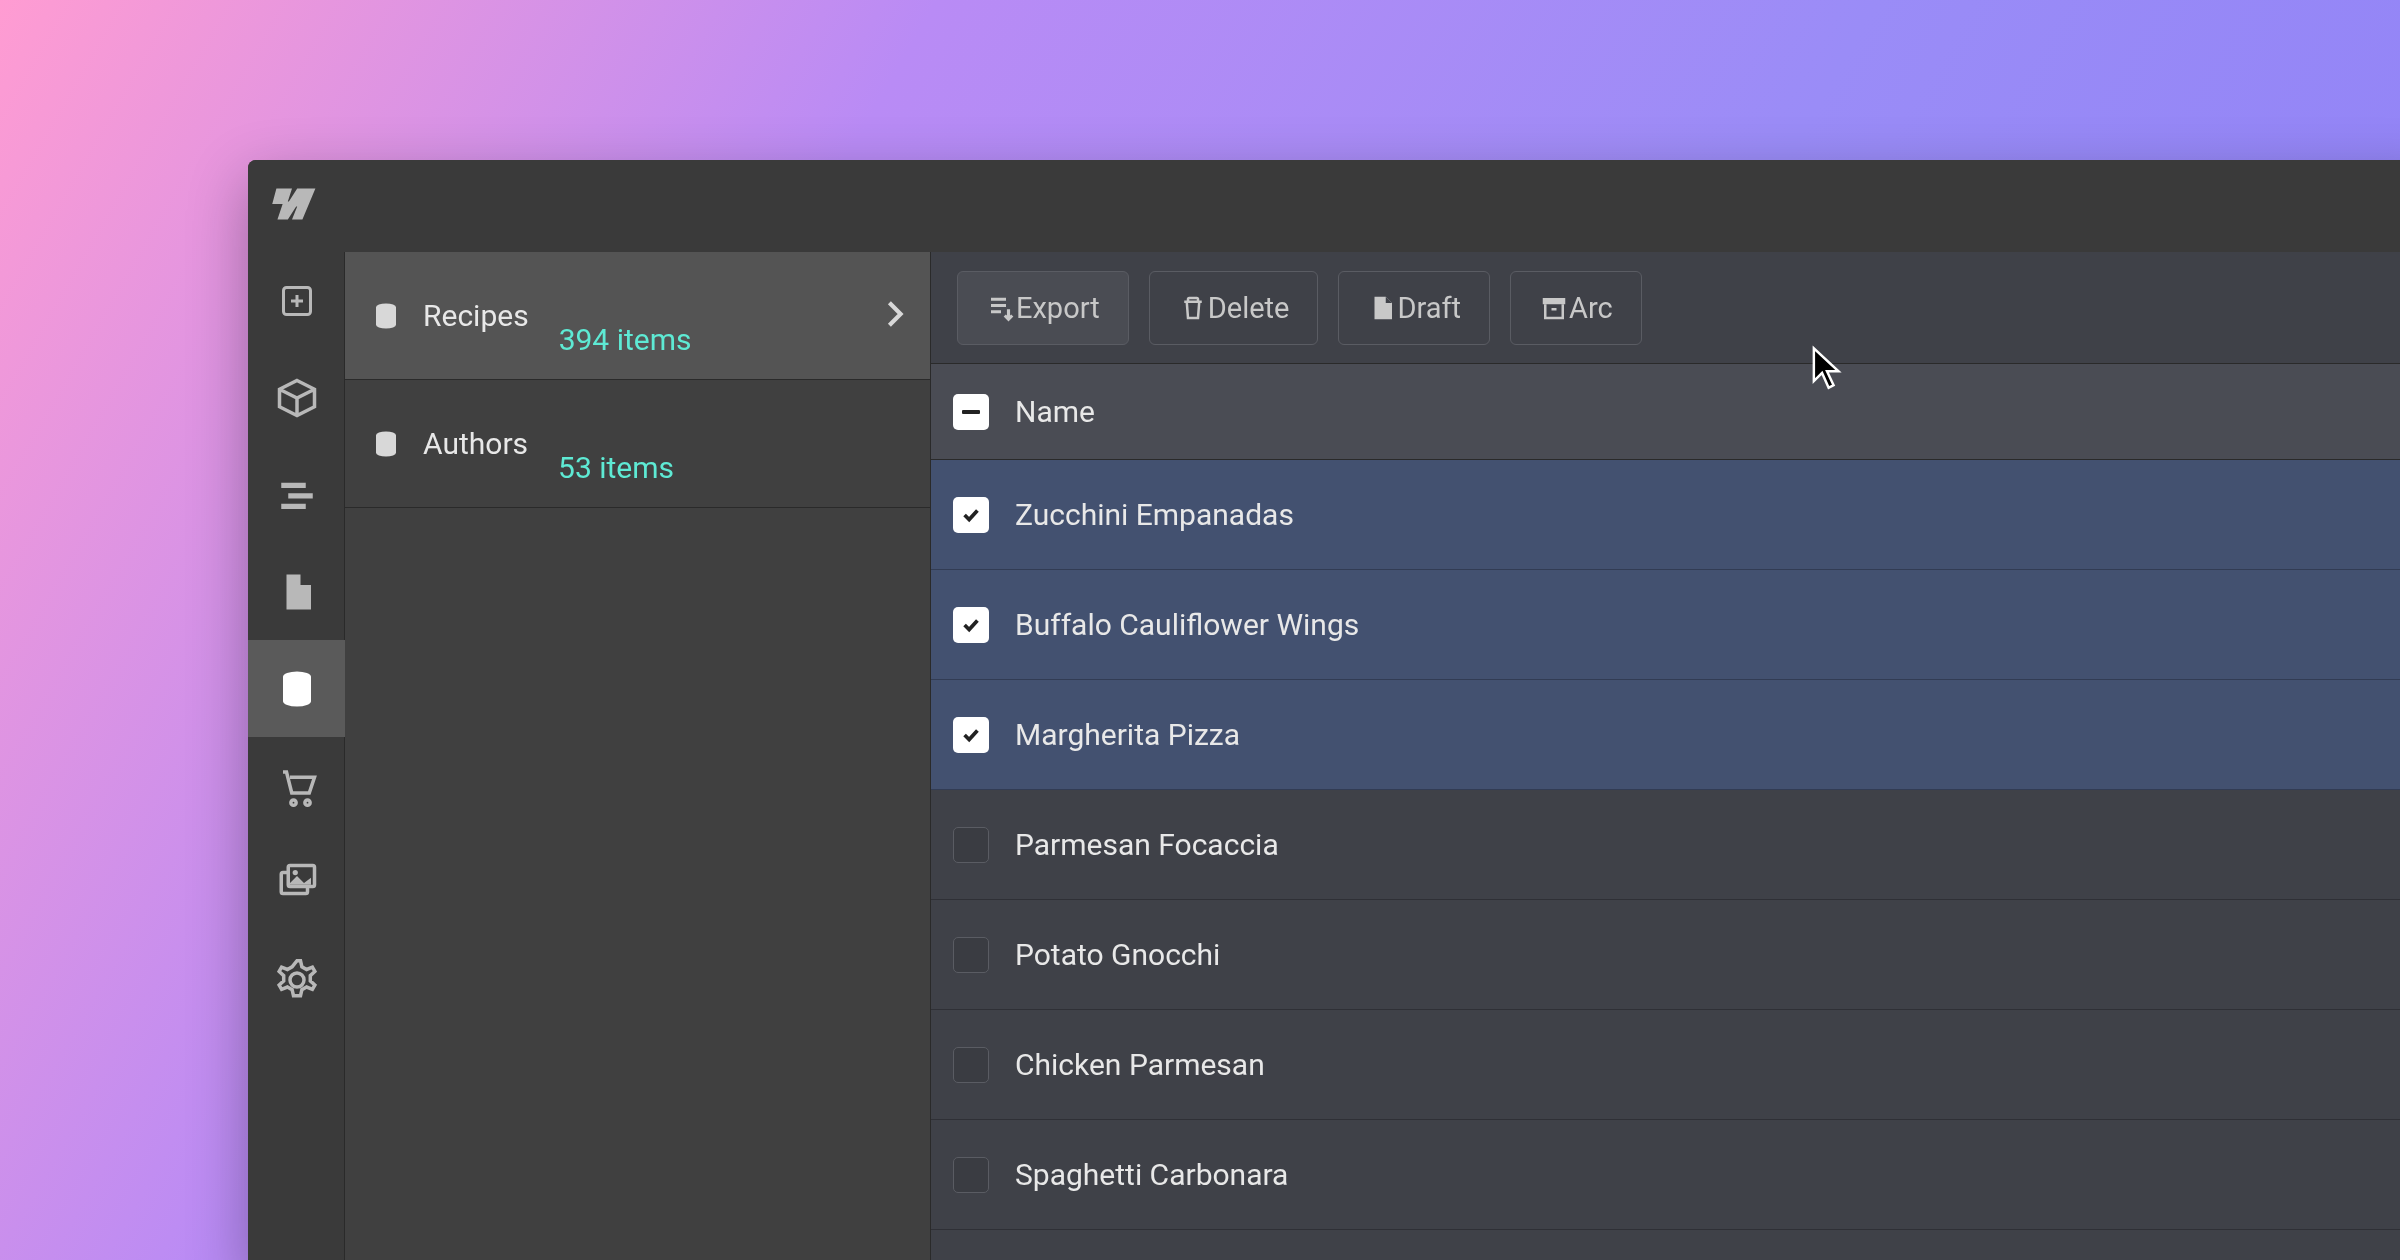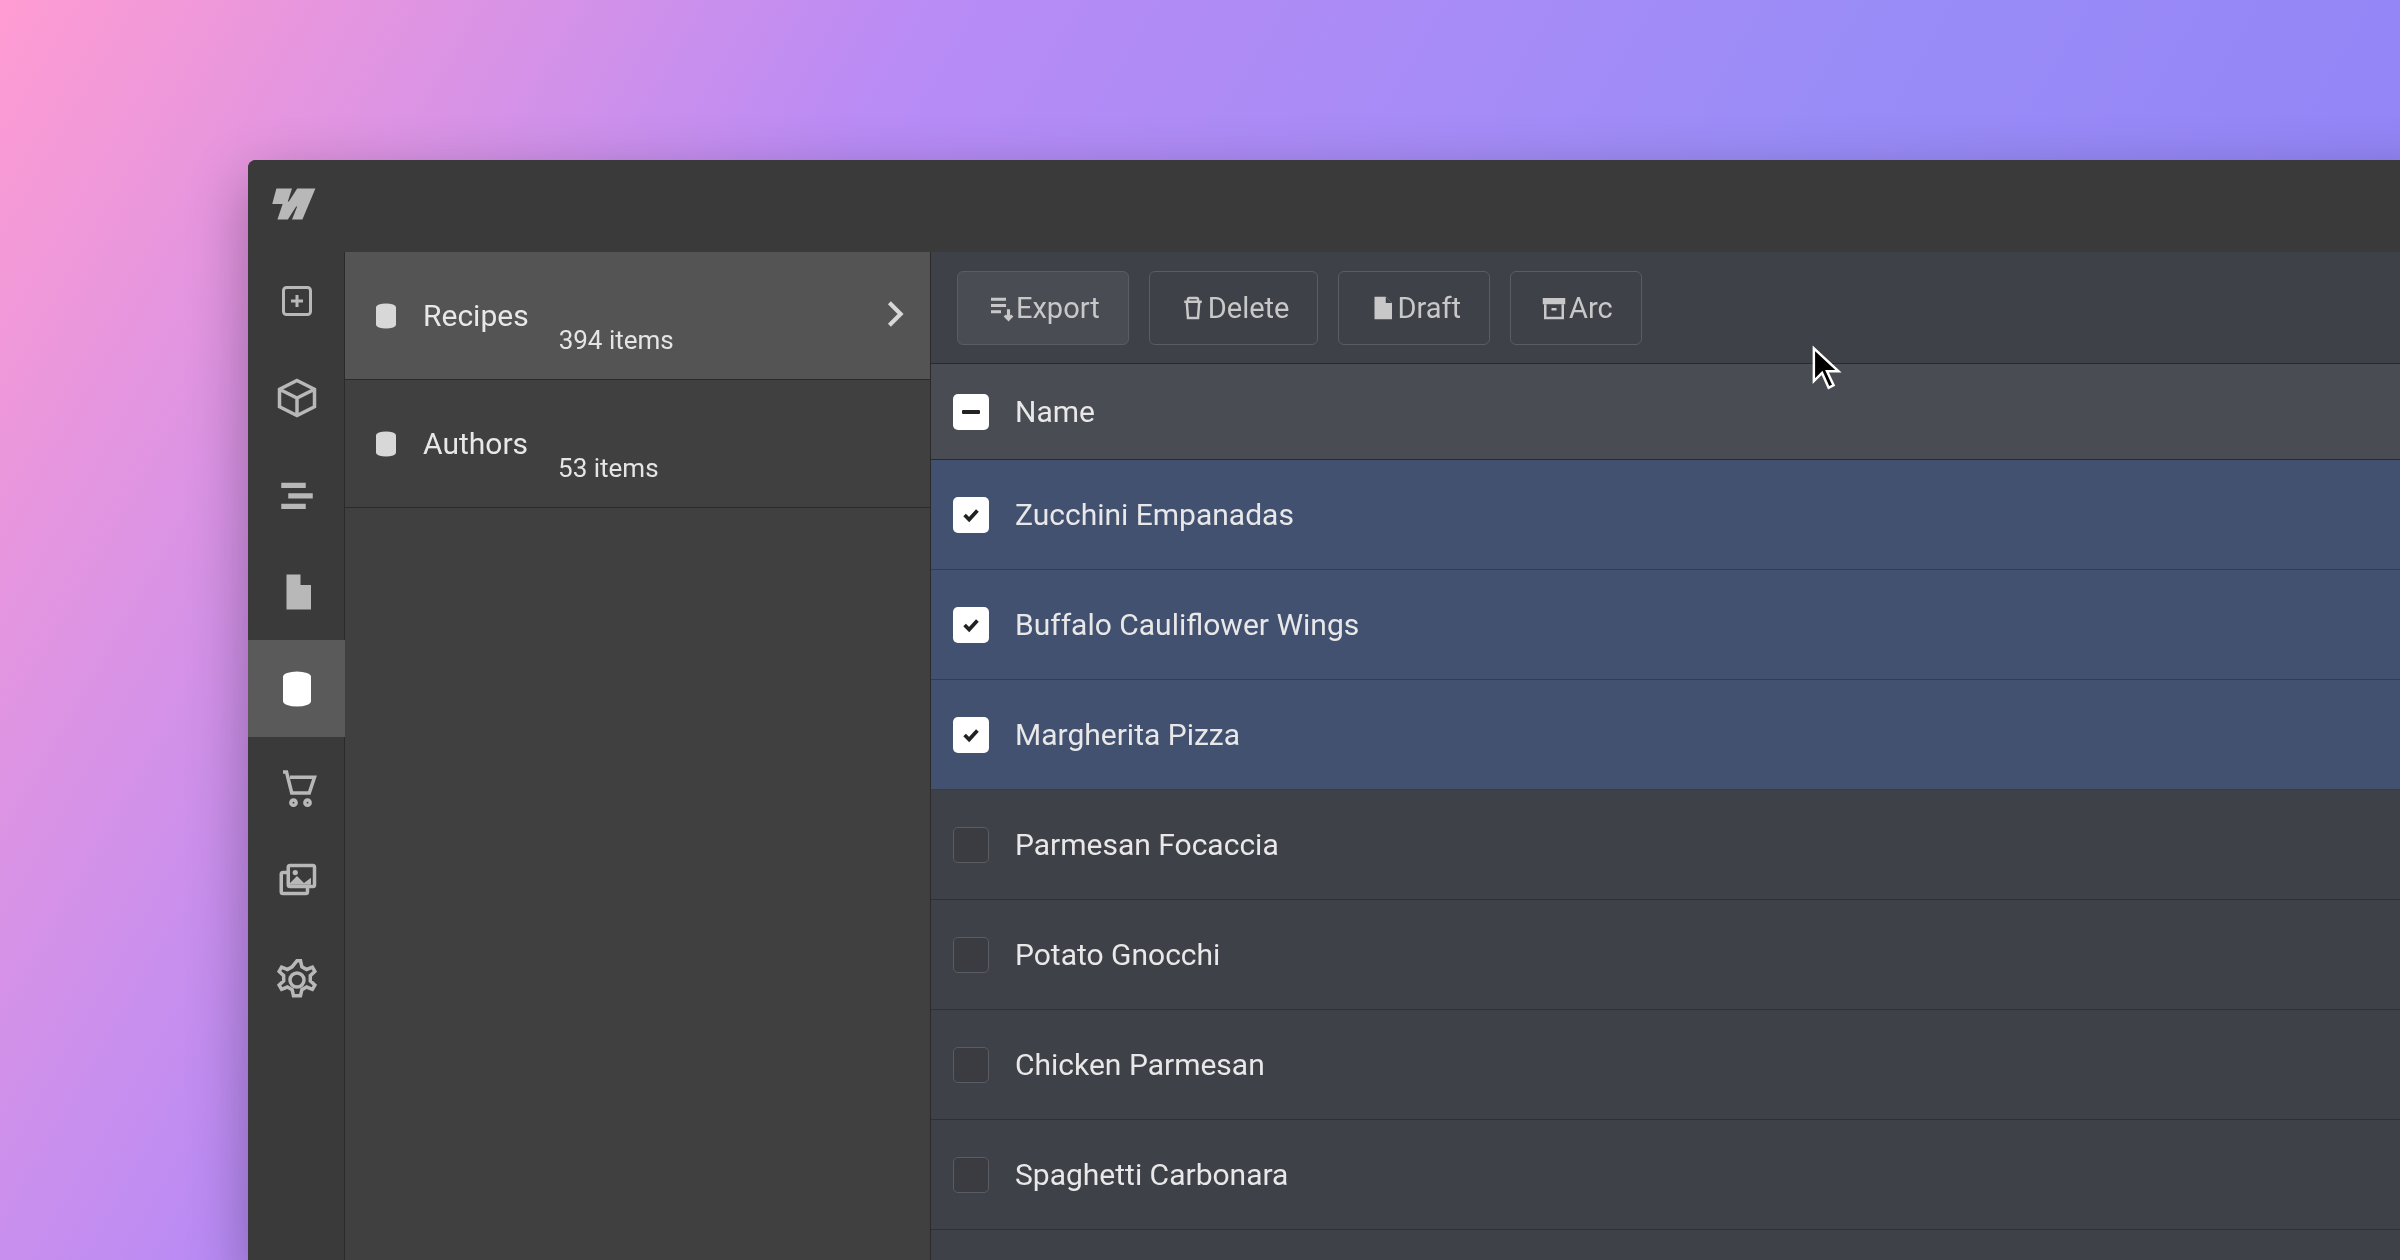--- a/index.html
+++ b/index.html
@@ -93,21 +93,21 @@
   padding: 0 26px;
   border-bottom: 1px solid #2a2a2a;
   cursor: pointer;
   gap: 22px;
 }
 .collection-item.active {
   background: #545454;
 }
 .collection-item svg.dbicon { width: 30px; height: 32px; fill: #d8d8d8; flex-shrink: 0; }
 .collection-name { font-size: 30px; color: #e8e8e8; }
-.collection-count { font-size: 26px; color: #e5e5e5; margin-left: 8px; margin-top: 48px; }
+.collection-count { font-size: 30px; color: #5eead4; margin-left: 8px; margin-top: 48px; }
 .chevron { margin-left: auto; }
 .chevron svg { width: 18px; height: 28px; fill: none; stroke: #d8d8d8; stroke-width: 3; }
 .main {
   flex: 1;
   background: #3f4148;
   display: flex;
   flex-direction: column;
 }
 .main-header {
   height: 112px;

